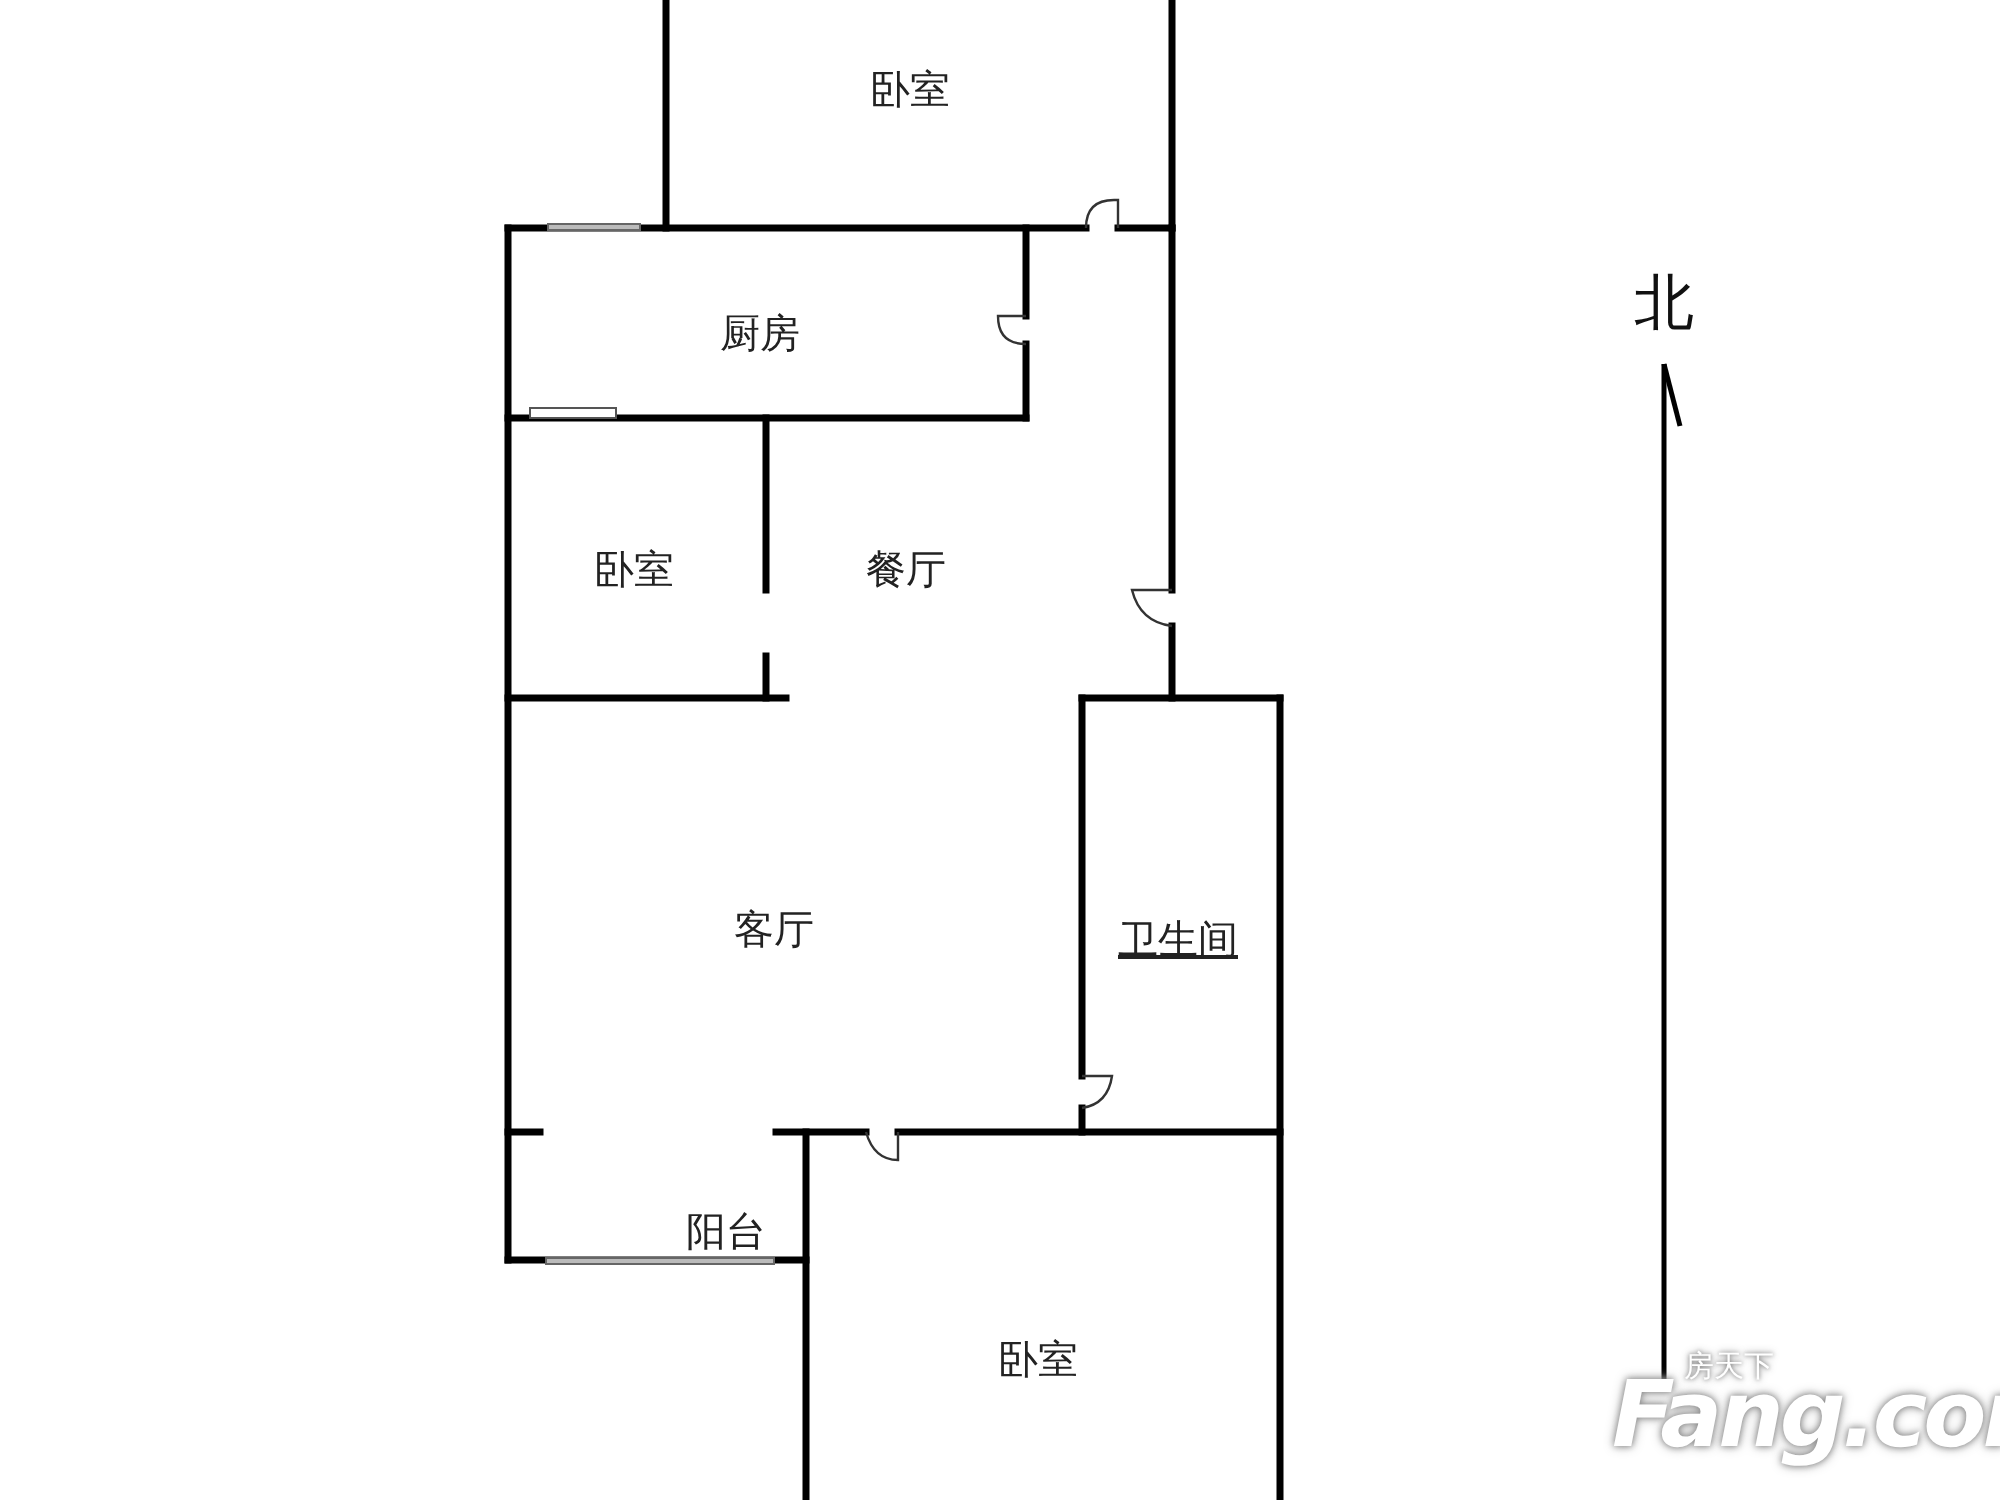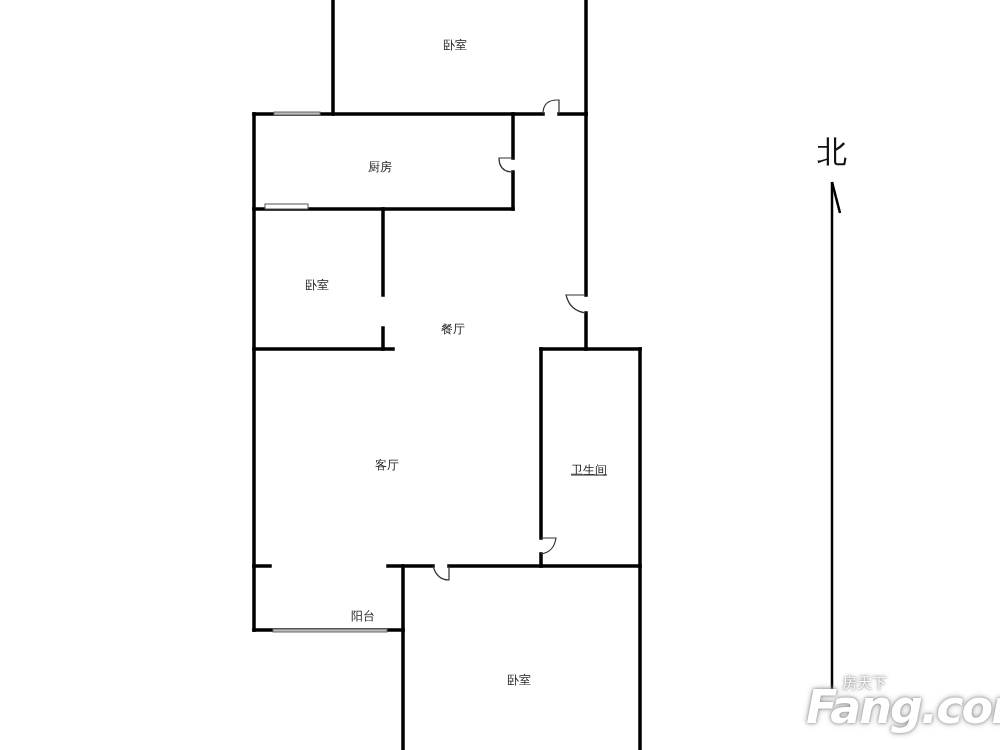--- a/index.html
+++ b/index.html
@@ -2,21 +2,21 @@
 <html><head>
   <meta charset="utf-8">
   <style>
     html, body { margin: 0; padding: 0; background: #ffffff; }
     body { width: 1000px; height: 750px; position: relative; overflow: hidden; font-family: "DejaVu Sans", sans-serif; }
     #plan { position: absolute; left: 0; top: 0; }
     .wall { stroke: #000; stroke-width: 3.5; fill: none; stroke-linecap: square; }
     .door { stroke: #333; stroke-width: 1.2; fill: none; }
     .win { stroke: #555; stroke-width: 1; fill: #fff; }
     .win-grey { stroke: #666; stroke-width: 1; fill: #bbb; }
-    .label { position: absolute; font-size: 12px; color: #222; white-space: nowrap; transform: translate(-50%, -50%); font-family: "DejaVu Sans", sans-serif; }
+    .label { position: absolute; font-size: 20px; color: #222; white-space: nowrap; transform: translate(-50%, -50%); font-family: "DejaVu Sans", sans-serif; }
     .north-label { position: absolute; font-size: 30px; color: #111; transform: translate(-50%, -50%); font-family: "DejaVu Serif", serif; }
     .watermark { position: absolute; left: 806px; top: 676px; width: 190px; height: 60px; }
     .wm-brand { position: absolute; left: 0; top: 4px; font-size: 46px; font-weight: bold; font-style: italic; color: #fff;
       text-shadow: 0 0 3px #888, 0 0 6px #aaa; font-family: "DejaVu Sans", sans-serif; letter-spacing: -2px; }
     .wm-cn { position: absolute; left: 36px; top: -2px; font-size: 15px; font-weight: normal; color: #fff; text-shadow: 0 0 2px #777, 0 0 4px #999; }
   </style>
 </head>
 <body>
 
 <svg id="plan" width="1000" height="750" viewBox="0 0 1000 750">
@@ -70,21 +70,21 @@
 
   <g>
     <line x1="832" y1="182" x2="832" y2="690" stroke="#000" stroke-width="2.5"></line>
     <line x1="832" y1="182" x2="840" y2="213" stroke="#000" stroke-width="2.5"></line>
   </g>
 </svg>
 
 <div class="label" style="left:455px;top:45px;">卧室</div>
 <div class="label" style="left:380px;top:167px;">厨房</div>
 <div class="label" style="left:317px;top:285px;">卧室</div>
-<div class="label" style="left:453px;top:285px;margin-top:44px;">餐厅</div>
+<div class="label" style="left:453px;top:285px;">餐厅</div>
 <div class="label" style="left:387px;top:465px;">客厅</div>
 <div class="label" style="left:589px;top:470px;text-decoration:underline;">卫生间</div>
 <div class="label" style="left:329px;top:616px;margin-left:34px;">阳台</div>
 <div class="label" style="left:519px;top:680px;">卧室</div>
 
 <div class="north-label" style="left:832px;top:152px;">北</div>
 
 <div class="watermark">
   <span class="wm-brand">Fang.com</span>
   <span class="wm-cn">房天下</span>

